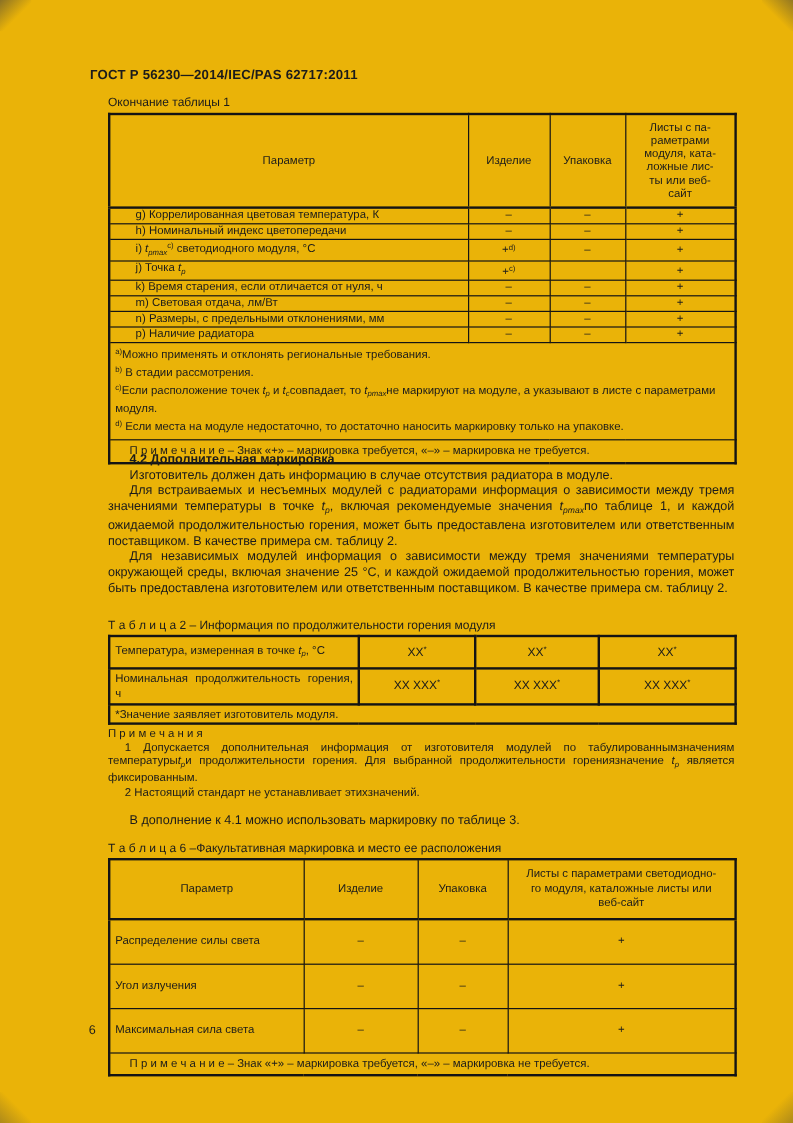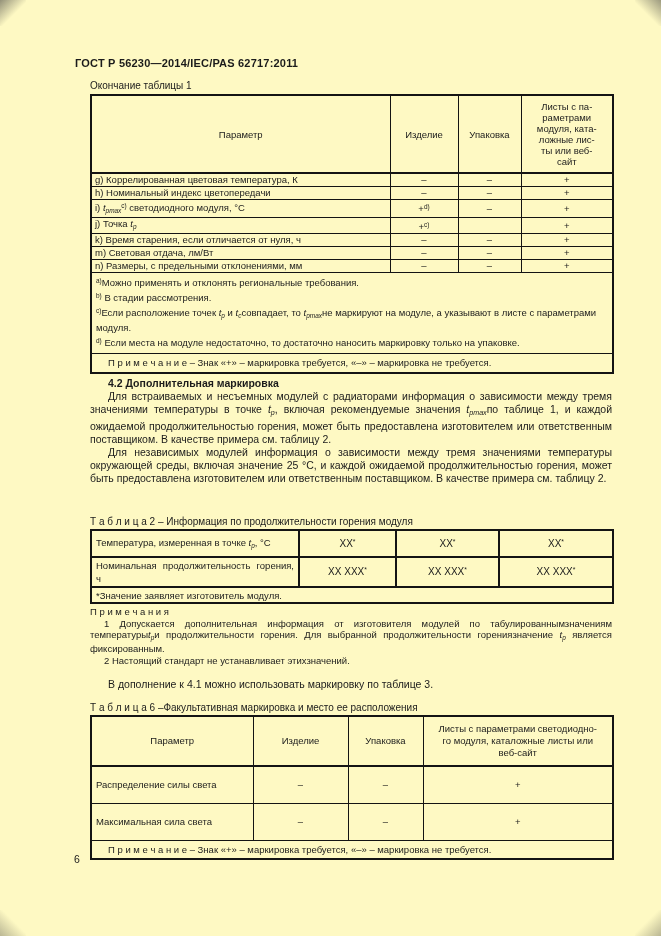--- a/index.html
+++ b/index.html
@@ -1,38 +1,38 @@
 <!DOCTYPE html>
 <html lang="ru"><head>
 <meta charset="utf-8">
 <style>
   html,body { margin:0; padding:0; background:#ffffff; }
   .page {
     position:relative; width:661px; height:936px; overflow:hidden;
-    background:#fef9c3; color:#1b1b1b;
+    background:#eab308; color:#1b1b1b;
     font-family:"Liberation Sans","DejaVu Sans",sans-serif;
   }
   
   .corner { position:absolute; width:26px; height:26px; pointer-events:none; }
   .corner.tl { top:0; left:0; background:linear-gradient(135deg, rgba(60,60,60,.55), rgba(0,0,0,0) 55%); }
   .corner.tr { top:0; right:0; background:linear-gradient(225deg, rgba(60,60,60,.5), rgba(0,0,0,0) 55%); }
   .corner.bl { bottom:0; left:0; background:linear-gradient(45deg, rgba(60,60,60,.35), rgba(0,0,0,0) 55%); }
   .corner.br { bottom:0; right:0; background:linear-gradient(315deg, rgba(60,60,60,.35), rgba(0,0,0,0) 55%); }
 
   .hdr { position:absolute; left:75px; top:57px; font-size:11px; font-weight:bold; letter-spacing:.2px; }
   .t1-caption { position:absolute; left:90px; top:80px; font-size:10px; }
 
   table { border-collapse:collapse; table-layout:fixed; }
   td, th { border:1px solid #141414; font-weight:normal; }
 
   .tbl1 { position:absolute; left:90px; top:94px; width:522px; border:2px solid #141414; }
   .tbl1 th { font-size:9.5px; text-align:center; vertical-align:middle; height:74px;
              border-bottom:2px solid #141414; padding:1px 2px; line-height:11px;margin-top:16px; }
   .pre { white-space:pre-line; }
-  .tbl1 td { font-size:9.5px; height:12px; padding:0 3px; line-height:12px; }
+  .tbl1 td { font-size:9.5px; height:12px; padding:0 21px; line-height:12px; }
   .tbl1 td.c { text-align:center; }
   .fncell { padding:2px 4px 4px 4px !important; height:auto !important; }
   .fn { font-size:9.5px; line-height:12.5px; }
   .notecell { border-top:1px solid #141414; padding:2px 16px !important; height:14px !important; font-size:9.5px; }
 
   .s-n {}
   .s-i { font-style:italic; }
   .s-sub { font-style:italic; font-size:.68em; vertical-align:-.3em; }
   .s-sup { font-size:.68em; vertical-align:.5em; }
 
@@ -133,35 +133,42 @@
       <td class="c">–</td>
       <td class="c">+</td>
     </tr>
     <tr>
       <td>n) Размеры, с предельными отклонениями, мм</td>
       <td class="c">–</td>
       <td class="c">–</td>
       <td class="c">+</td>
     </tr>
     <tr>
+      <td>p) Наличие радиатора</td>
+      <td class="c">–</td>
+      <td class="c">–</td>
+      <td class="c">+</td>
+    </tr>
+    <tr>
       <td class="fncell" colspan="4" style="border-bottom:none">
         <div class="fn"><span class="s-sup">a)</span><span class="s-n">Можно применять и отклонять региональные требования.</span></div>
         <div class="fn"><span class="s-sup">b)</span><span class="s-n"> В стадии рассмотрения.</span></div>
         <div class="fn"><span class="s-sup">c)</span><span class="s-n">Если расположение точек </span><span class="s-i">t</span><span class="s-sub">p</span><span class="s-n"> и </span><span class="s-i">t</span><span class="s-sub">c</span><span class="s-n">совпадает, то </span><span class="s-i">t</span><span class="s-sub">pmax</span><span class="s-n">не маркируют на модуле, а указывают в листе с параметрами модуля.</span></div>
         <div class="fn"><span class="s-sup">d)</span><span class="s-n"> Если места на модуле недостаточно, то достаточно наносить маркировку только на упаковке.</span></div>
       </td>
     </tr>
     <tr>
       <td class="notecell" colspan="4">П р и м е ч а н и е  – Знак «+» – маркировка требуется, «–» – маркировка не требуется.</td>
     </tr>
   </tbody>
     </table>
 
   <div class="flow sec42">
     <div class="h42">4.2 Дополнительная маркировка</div>
+    <p class="par">Изготовитель должен дать информацию в случае отсутствия радиатора в модуле.</p>
     <p class="par"><span class="s-n">Для встраиваемых и несъемных модулей с радиаторами информация о зависимости между тремя значениями температуры в точке </span><span class="s-i">t</span><span class="s-sub">p</span><span class="s-n">, включая рекомендуемые значения </span><span class="s-i">t</span><span class="s-sub">pmax</span><span class="s-n">по таблице 1, и каждой ожидаемой продолжительностью горения, может быть предоставлена изготовителем или ответственным поставщиком. В качестве примера см. таблицу 2.</span></p>
     <p class="par">Для независимых модулей информация о зависимости между тремя значениями температуры окружающей среды, включая значение 25 °С, и каждой ожидаемой продолжительностью горения, может быть предоставлена изготовителем или ответственным поставщиком. В качестве примера см. таблицу 2.</p>
   </div>
 
   <div class="t2-caption">Т а б л и ц а 2 – Информация по продолжительности горения модуля</div>
   <table class="tbl2">
     <colgroup>
         <col style="width:208px">
         <col style="width:97px">
         <col style="width:103px">
@@ -213,20 +220,26 @@
 го модуля, каталожные листы или
 веб-сайт</th>
     </tr>
     <tr>
       <td>Распределение силы света</td>
       <td class="c">–</td>
       <td class="c">–</td>
       <td class="c">+</td>
     </tr>
     <tr>
+      <td>Угол излучения</td>
+      <td class="c">–</td>
+      <td class="c">–</td>
+      <td class="c">+</td>
+    </tr>
+    <tr>
       <td>Максимальная сила света</td>
       <td class="c">–</td>
       <td class="c">–</td>
       <td class="c">+</td>
     </tr>
     <tr>
       <td class="notecell" colspan="4">П р и м е ч а н и е  – Знак «+» – маркировка требуется, «–» – маркировка не требуется.</td>
     </tr>
   </tbody>
     </table>

